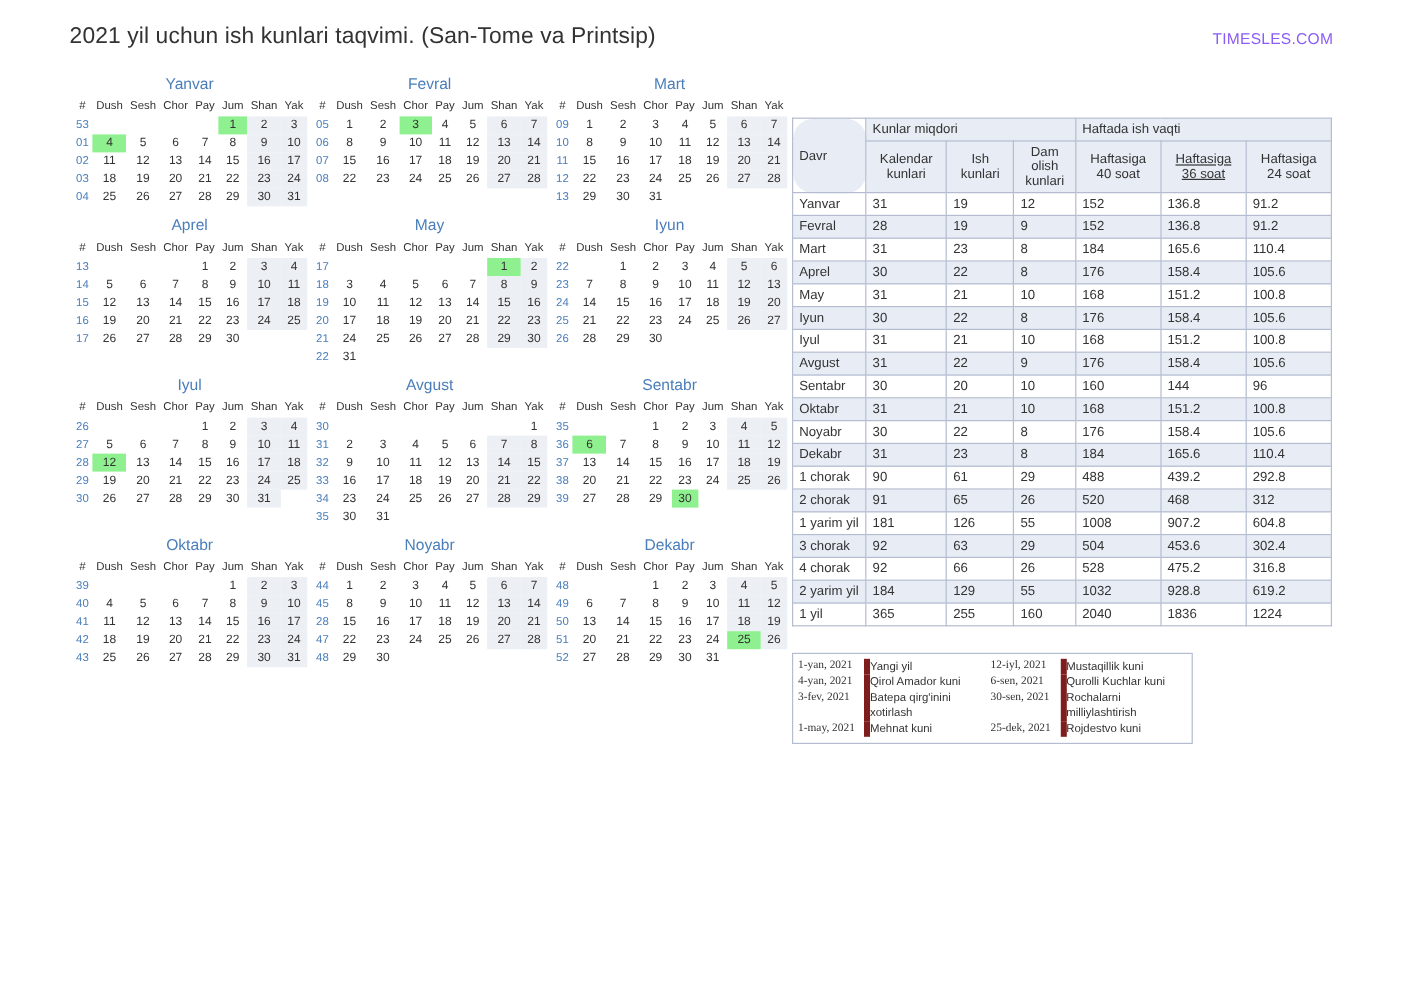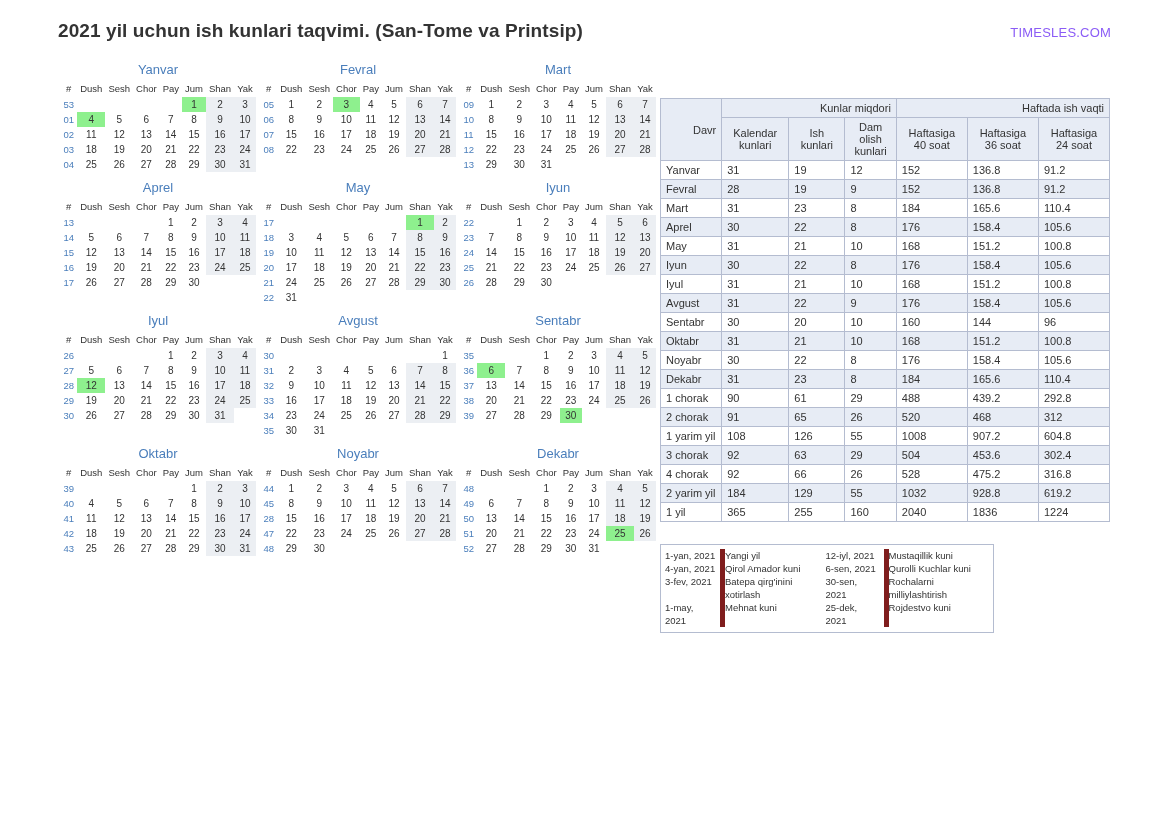--- a/index.html
+++ b/index.html
@@ -13,21 +13,21 @@
   #page {
     position: relative;
     width: 1169px; height: 827px;
     overflow: hidden;
   }
   .title {
     position: absolute;
     left: 58px; top: 20px;
     font-size: 19px;
     color: #333;
-    font-weight: bold;
+    font-weight: normal;
     letter-spacing: 0.1px;
   }
   .brand {
     position: absolute;
     right: 58px; top: 25px;
     font-size: 13px;
     color: #8b5cf6;
     letter-spacing: 0.2px;
   }
 
@@ -91,51 +91,51 @@
   table.stats th, table.stats td {
     border: 1px solid #b4bcd0;
     padding: 3px 5px;
     text-align: left;
     font-weight: normal;
     color: #333;
     vertical-align: middle;
   }
   table.stats thead th {
     background: #e7ecf5;
-    text-align: right;
+    text-align: left;
     font-size: 11px;
   }
   table.stats thead th.sub { text-align: center; }
   table.stats tbody tr.alt td { background: #e7ecf5; }
   table.stats tbody tr td:first-child { }
-  .c-davr { width: 62px; }
+  .c-davr { width: 62px; border-radius: 17px; }
   .c-kal  { width: 68px; }
   .c-ish  { width: 57px; }
   .c-dam  { width: 52px; }
   .c-h40  { width: 72px; }
-  .c-h36  { width: 72px; }
+  .c-h36  { width: 72px; text-decoration: underline; }
   .c-h24  { width: 72px; }
 
   
   #legend {
     position: absolute;
     left: 660px; top: 544px;
     width: 334px;
     border: 1px solid #b4bcd0;
     padding: 4px 4px 5px 4px;
     font-size: 9.5px;
     line-height: 13px;
   }
   .legend-grid {
     display: grid;
     grid-template-columns: 55px 1fr 58px 1fr;
     column-gap: 0px;
     row-gap: 0px;
   }
-  .legend-grid .date { color: #333; padding-right: 3px; }
+  .legend-grid .date { color: #333; padding-right: 3px; font-family: Liberation Serif, serif; }
   .legend-grid .name {
     color: #333;
     border-left: 5px solid #7f1d1d;
     padding-left: 0;
   }
 </style>
 </head>
 <body>
 
 <div id="page">
@@ -1131,21 +1131,21 @@
             <td>2 chorak</td>
             <td>91</td>
             <td>65</td>
             <td>26</td>
             <td>520</td>
             <td>468</td>
             <td>312</td>
           </tr>
           <tr>
             <td>1 yarim yil</td>
-            <td>108</td>
+            <td>181</td>
             <td>126</td>
             <td>55</td>
             <td>1008</td>
             <td>907.2</td>
             <td>604.8</td>
           </tr>
           <tr class="alt">
             <td>3 chorak</td>
             <td>92</td>
             <td>63</td>

